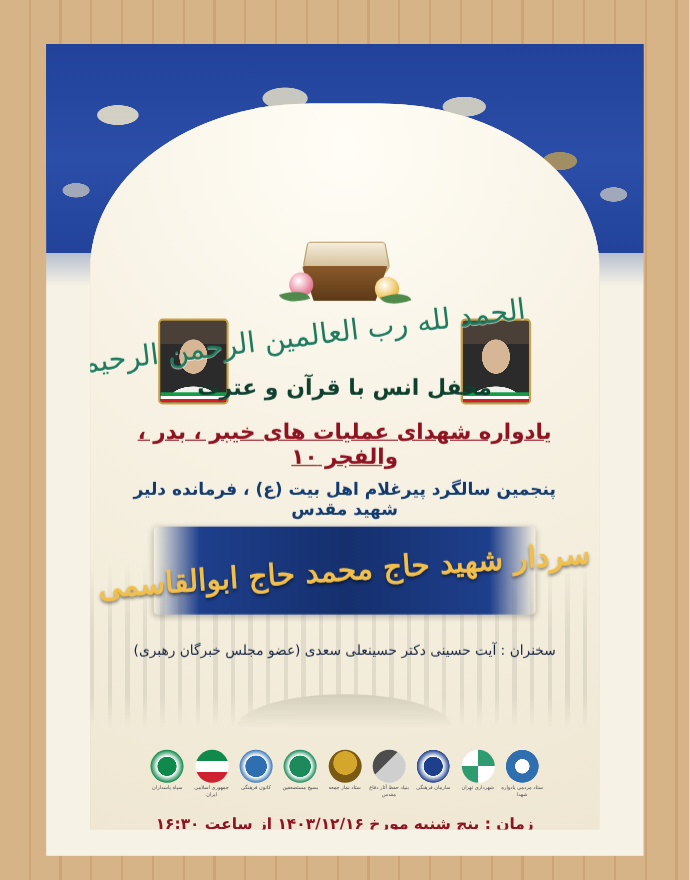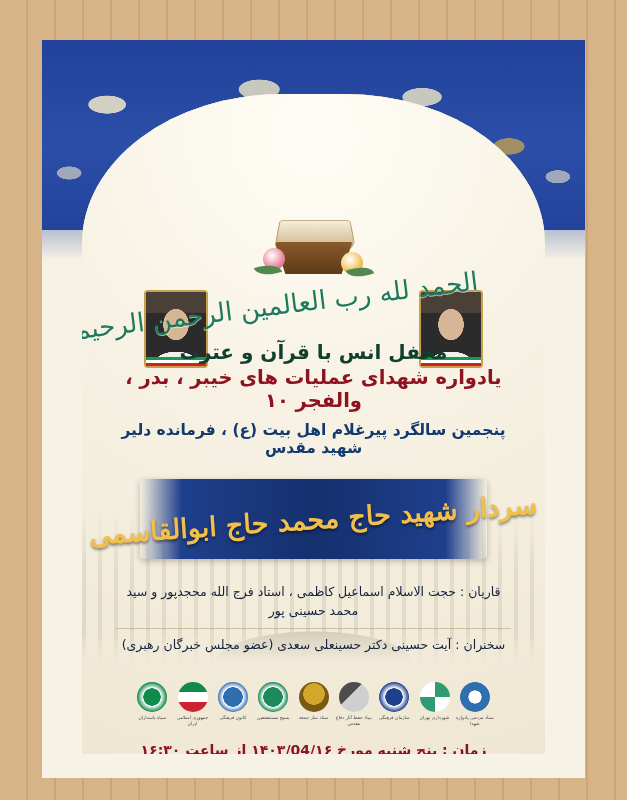--- a/index.html
+++ b/index.html
@@ -195,27 +195,28 @@
     position: absolute;
     left: 26px; right: 26px;
     top: 246px;
     text-align: center;
     direction: rtl;
   }
   .h-line1 {
     font-size: 20px;
     font-weight: bold;
     color: #0f3f2e;
-    margin-bottom: 2px;
+    margin-bottom: 17px;
   }
   .h-line2 {
     font-size: 19.5px;
     font-weight: bold;
     color: #8f1220;
     margin-bottom: 9px;
+    text-decoration: underline;
   }
   .h-line3 {
     font-size: 15.5px;
     font-weight: bold;
     color: #123a6e;
   }
 
   
   .name-banner {
     position: absolute;
@@ -340,25 +341,24 @@
         <div class="h-line1">محفل انس با قرآن و عترت</div>
         <div class="h-line2">یادواره شهدای عملیات های خیبر ، بدر ، والفجر ۱۰</div>
         <div class="h-line3">پنجمین سالگرد پیرغلام اهل بیت (ع) ، فرمانده دلیر شهید مقدس</div>
       </div>
 
       <div class="name-banner">
         <div class="martyr-name">سردار شهید حاج محمد حاج ابوالقاسمی</div>
       </div>
 
       <div class="credits">
-        <div class="credit-row">قاریان : حجت الاسلام اسماعیل کاظمی ، استاد فرج الله محجدپور و سید محمد حسینی پور</div>
         <div class="credit-row">سخنران : آیت حسینی دکتر حسینعلی سعدی (عضو مجلس خبرگان رهبری)</div>
       </div>
 
-      <div class="time-row">زمان : پنج شنبه مورخ ۱۴۰۳/04/۱۶ از ساعت ۱۶:۳۰</div>
+      <div class="time-row">زمان : پنج شنبه مورخ ۱۴۰۳/۱۲/۱۶ از ساعت ۱۶:۳۰</div>
 
       <div class="logos">
         <div class="logo">
           <span class="mark m1"></span>
           <span>ستاد مردمی
 یادواره شهدا</span>
         </div>
         <div class="logo">
           <span class="mark m2"></span>
           <span>شهرداری

